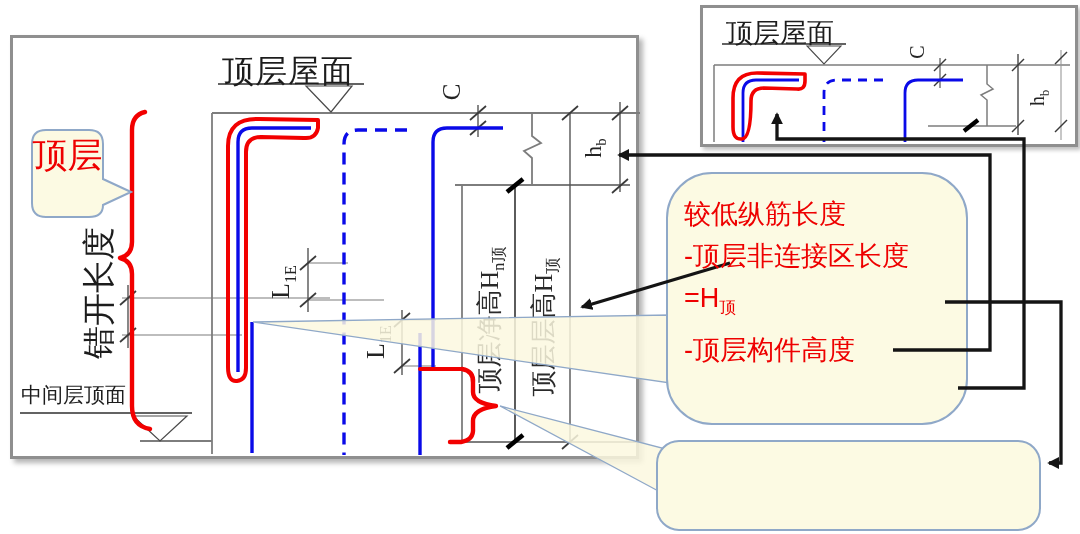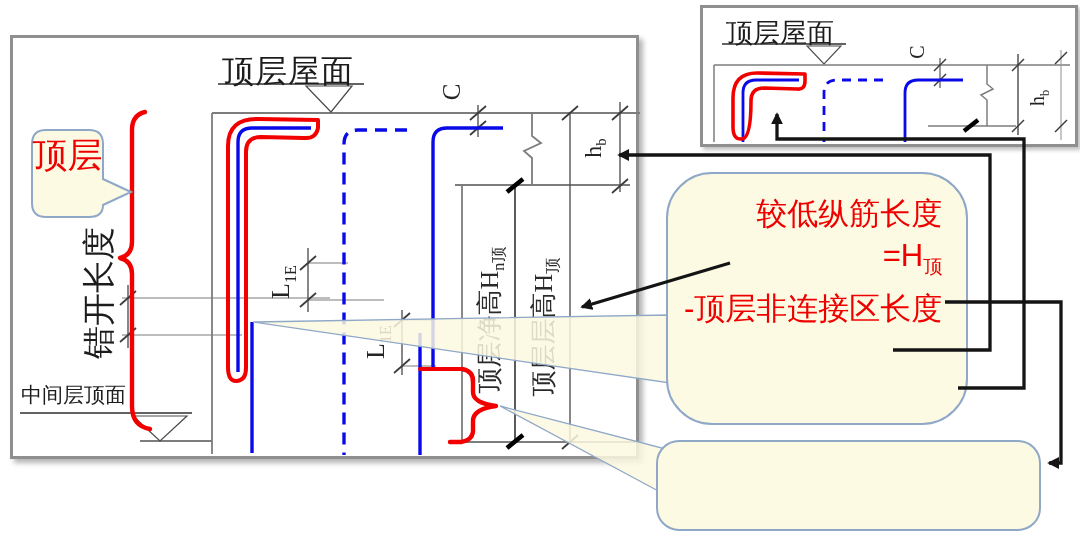--- a/index.html
+++ b/index.html
@@ -16,21 +16,21 @@
   .vt-anchor{position:absolute;width:0;height:0;}
   .dim{font-family:"Liberation Serif","DejaVu Serif",serif;color:#242424;}
   .dim sub{font-size:0.62em;}
   .red{color:#ee0000;}
   .bubble-text{font-family:"Liberation Sans",sans-serif;}
   #roof-label-main{left:222px;top:50px;font-size:32px;letter-spacing:1px;}
   #roof-label-inset{left:726px;top:15px;font-size:27px;}
   #mid-floor-label{left:21px;top:381px;font-size:21px;}
   #top-floor-callout-text{left:32px;top:136px;width:71px;text-align:center;
      font-size:35px;line-height:1.08;white-space:normal;font-weight:500;}
-  #formula-text{left:684px;top:193px;font-size:31px;line-height:42px;font-weight:500;text-align:right;}
+  #formula-text{left:684px;top:193px;font-size:27px;line-height:42px;font-weight:500;}
   #formula-text sub{font-size:0.62em;}
   #nonconnect-text{left:682px;top:447px;font-size:30px;line-height:37px;font-weight:500;}
   #nonconnect-text sub{font-size:0.62em;}
 </style>
 </head>
 <body>
 
 <div id="canvas">
 
   <div id="main-frame" class="frame"></div>
@@ -192,18 +192,19 @@
     <span class="txt vt dim" style="font-size:20px;">C</span>
   </div>
   <div class="txt vt-anchor" style="left:1039px;top:98px;">
     <span class="txt vt dim" style="font-size:20px;"><span>h</span><sub>b</sub></span>
   </div>
 
   <div id="top-floor-callout-text" class="txt red bubble-text">顶层</div>
 
   <div id="formula-text" class="txt red bubble-text">
     <div>较低纵筋长度</div>
+    <div>-顶层非连接区长度</div>
     <div><span>=H</span><sub>顶</sub></div>
-    <div>-顶层非连接区长度</div>
+    <div>-顶层构件高度</div>
   </div>
 
 
 </div>
 
 </body></html>

